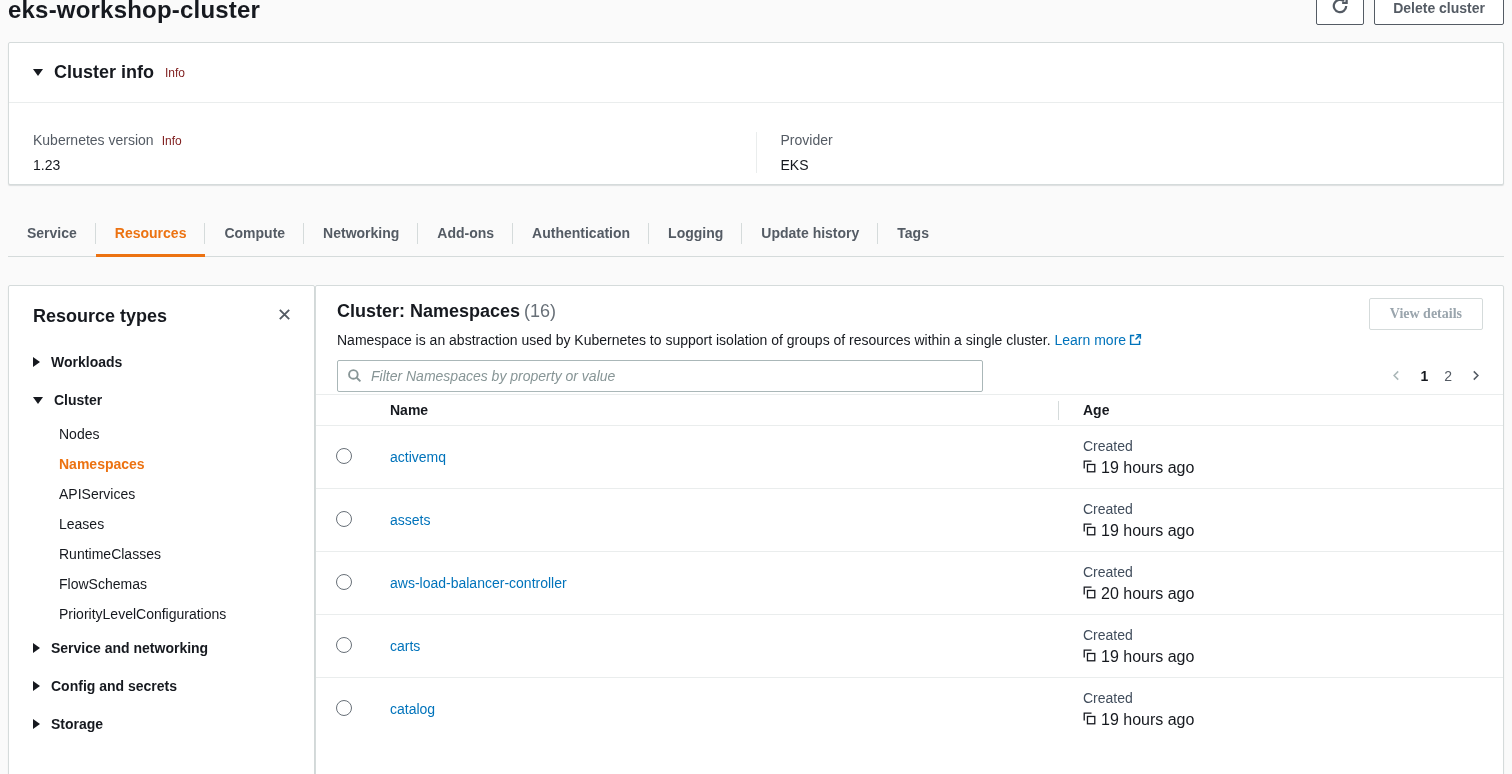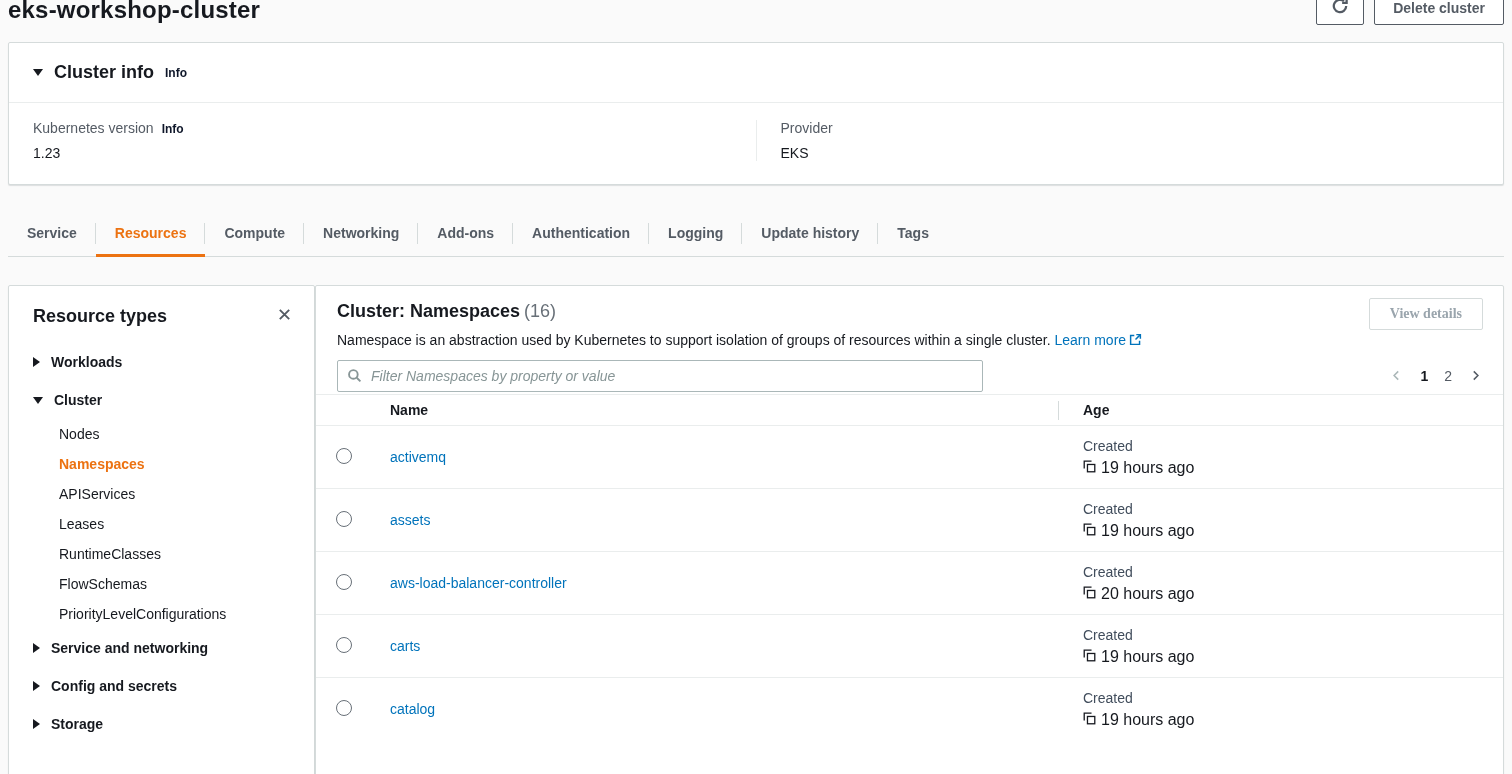--- a/index.html
+++ b/index.html
@@ -26,25 +26,25 @@
   
   .card {
     position: absolute; background: #fff; border: 1px solid #d5dbdb;
     border-radius: 2px; box-shadow: 0 1px 1px 0 rgba(0,28,36,.12);
   }
 
   
   .cluster-info { left: 8px; right: 8px; top: 42px; height: 143px; }
   .ci-header { height: 60px; display: flex; align-items: center; gap: 11px; padding: 0 24px; border-bottom: 1px solid #eaeded; }
   .ci-title { font-size: 18px; font-weight: 700; }
-  .info-link { color: #0f172a; font-size: 12px; font-weight: 700; text-decoration: none; cursor: pointer; }
+  .info-link { color: #7f1d1d; font-size: 12px; font-weight: 400; text-decoration: none; cursor: pointer; }
   .caret-down { width: 0; height: 0; border-top: 7px solid #16191f; border-left: 5px solid transparent; border-right: 5px solid transparent; display: inline-block; cursor: pointer; }
   .caret-right { width: 0; height: 0; border-left: 7px solid #16191f; border-top: 5px solid transparent; border-bottom: 5px solid transparent; display: inline-block; }
   .info-columns { display: flex; padding: 17px 0 18px; }
-  .info-col { flex: 1; padding: 0 24px; }
+  .info-col { flex: 1; padding: 0 24px; margin-top: 12px; }
   .info-col + .info-col { border-left: 1px solid #eaeded; }
   .field-label-row { display: flex; align-items: baseline; gap: 8px; }
   .field-label { color: #545b64; font-size: 14px; }
   .field-value { margin-top: 9px; font-size: 14px; color: #16191f; }
   .status-value { display: flex; align-items: center; gap: 6px; color: #1d8102; }
 
   
   .tabs { position: absolute; left: 8px; right: 8px; top: 210px; height: 47px; display: flex; border-bottom: 1px solid #d5dbdb; }
   .tab { padding: 0 19px; display: flex; align-items: center; font-size: 14px; font-weight: 700; color: #545b64; position: relative; cursor: pointer; }
   .tab:not(:last-child)::after { content: ""; position: absolute; right: 0; top: 13px; height: 21px; width: 1px; background: #d5dbdb; }

